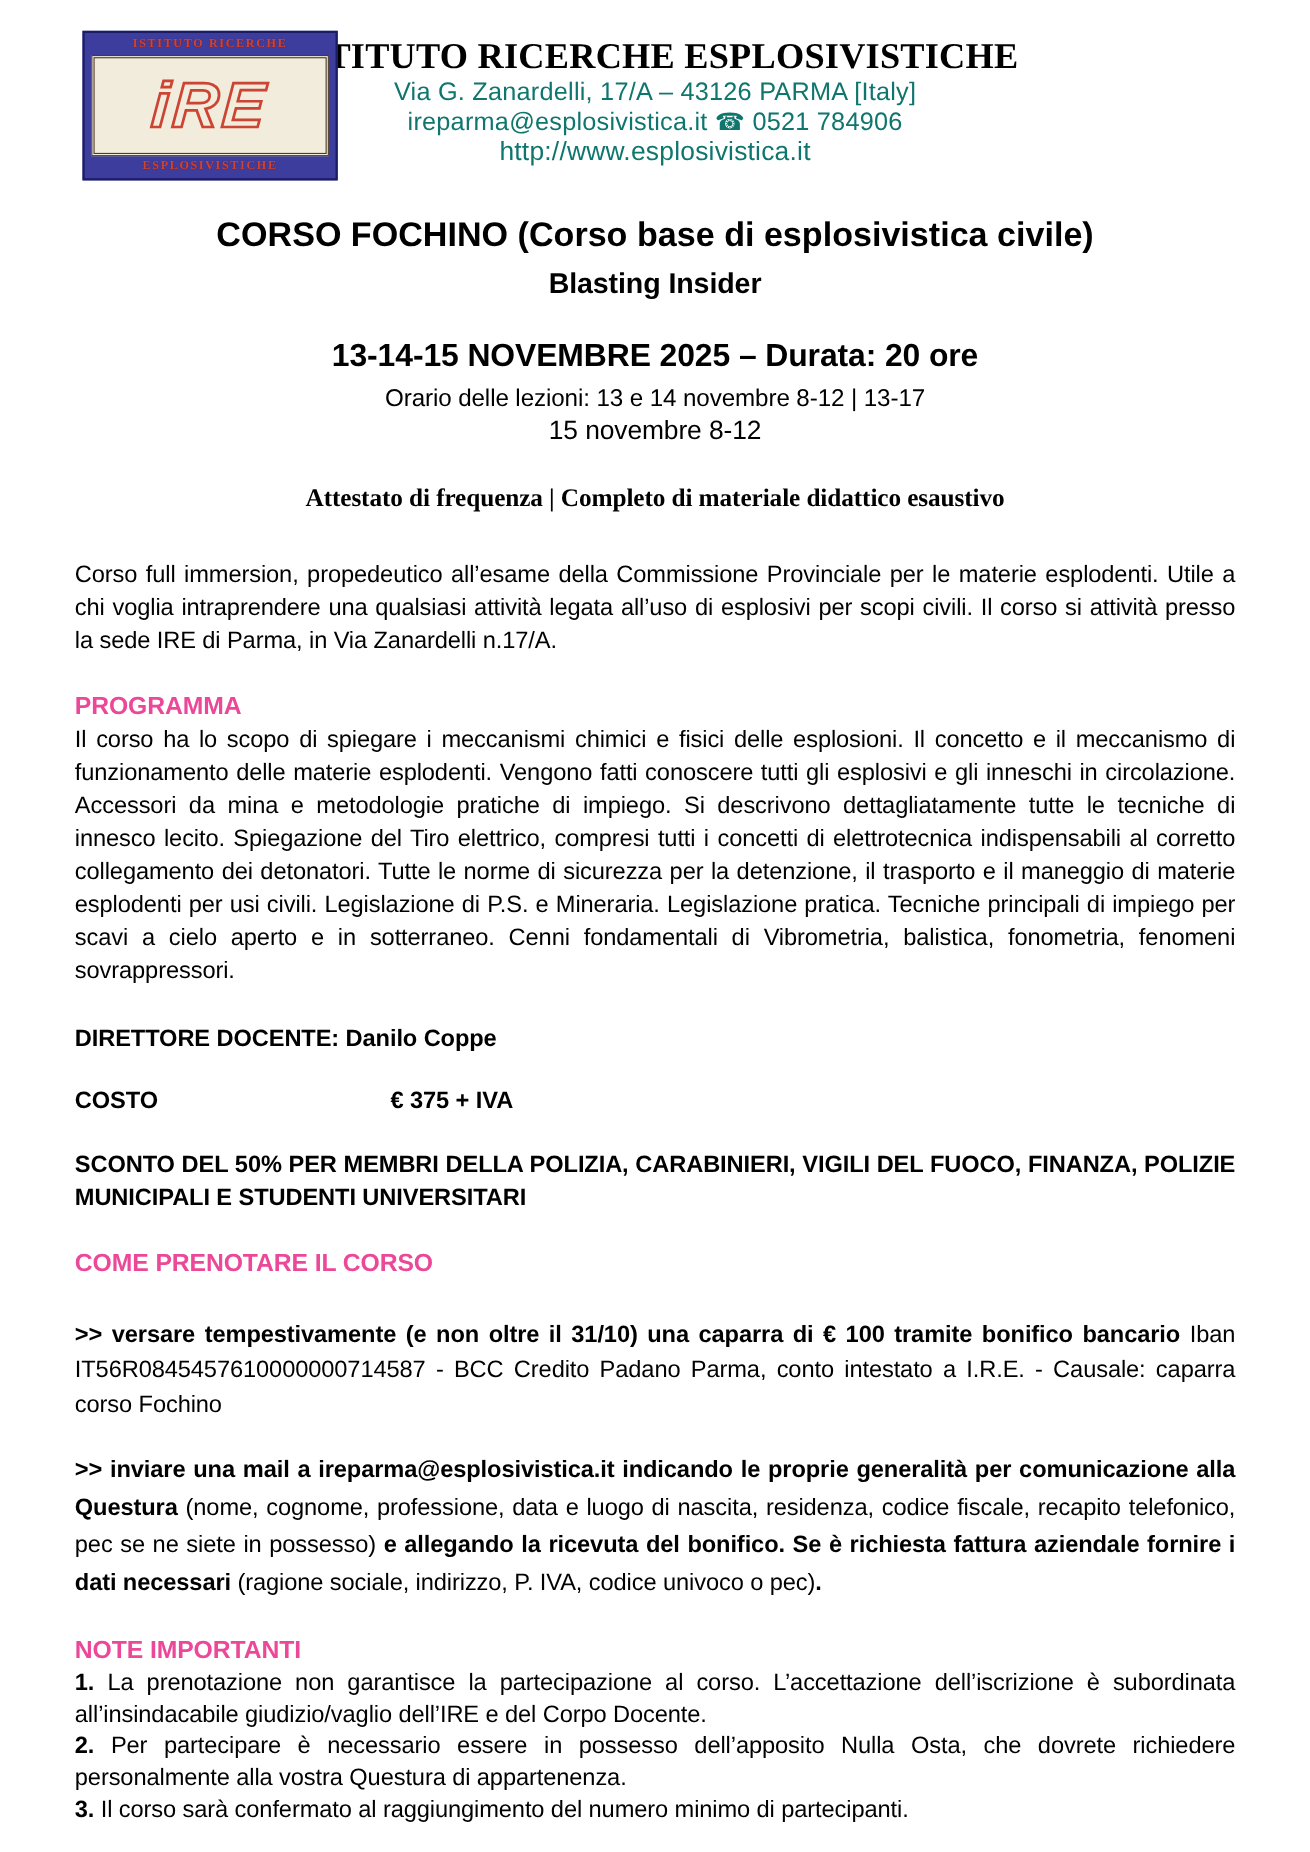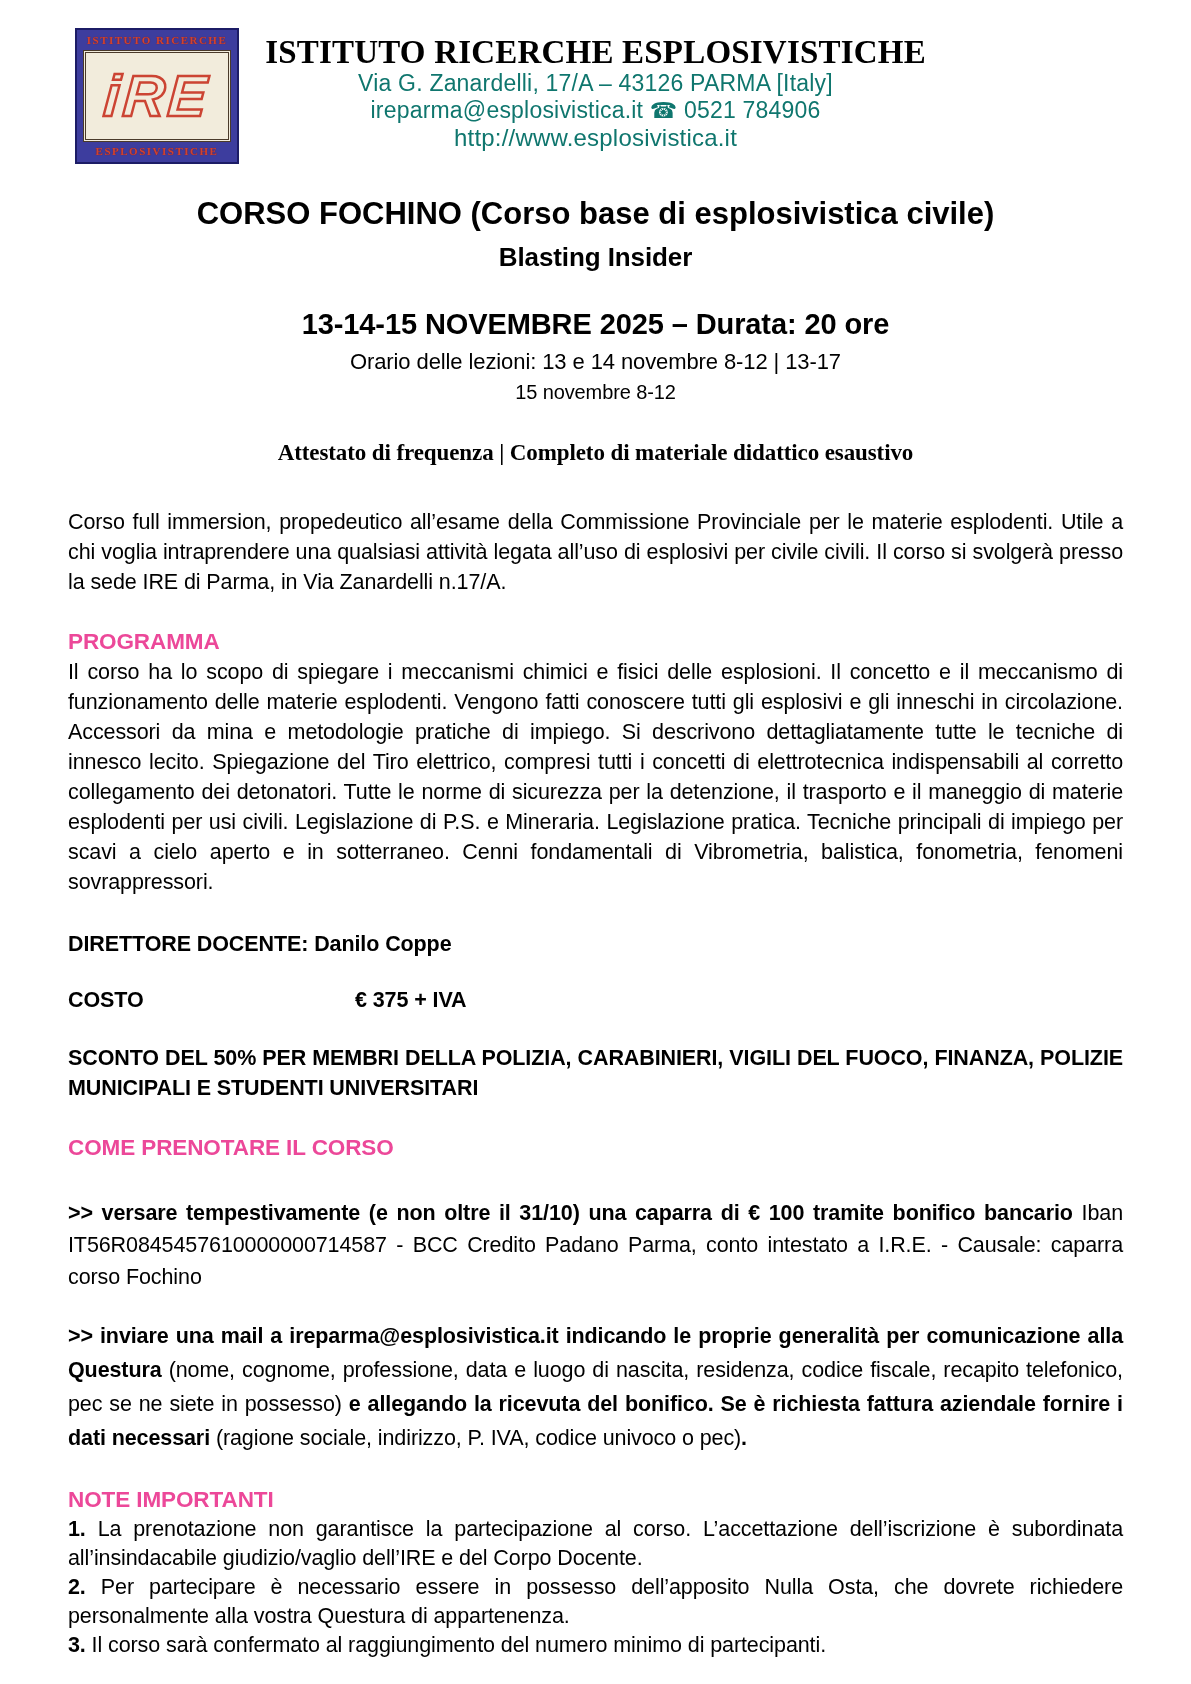--- a/index.html
+++ b/index.html
@@ -6,21 +6,21 @@
   .page{
     width:1191px;height:1684px;position:relative;overflow:hidden;background:#ffffff;
     font-family:"Liberation Sans","DejaVu Sans",sans-serif;color:#000;
     font-size:21.5px;line-height:30px;letter-spacing:-0.1px;
   }
   .content{padding:0 68px;}
 
   
   .header{position:relative;height:142px;margin-top:28px;}
   .logo{
-    position:absolute;left:75px;top:0;width:164px;height:136px;box-sizing:border-box;
+    position:absolute;left:75px;top:0;width:232px;height:136px;box-sizing:border-box;
     background:#3d3d9e;border:2px solid #1c1c66;padding:4px 6px;
     display:flex;flex-direction:column;
   }
   .logo-band{
     font-family:"Liberation Serif","DejaVu Serif",serif;font-weight:bold;
     font-size:11px;line-height:13px;color:#cc4433;text-align:center;letter-spacing:1.5px;
     text-shadow:0 0 1px #881111;white-space:nowrap;overflow:hidden;
   }
   .logo-inner{
     flex:1;margin:3px 0;background:#f2ecdc;border:3px double #4a3a2a;
@@ -38,21 +38,21 @@
   }
   .addr{font-size:23px;line-height:27px;color:#0f766e;letter-spacing:0.2px;}
   .addr .phone-glyph{font-size:22px;}
   .website{font-size:24px;}
 
   
   .course-title{margin-top:26px;text-align:center;font-weight:bold;font-size:31px;line-height:36px;color:#000000;letter-spacing:0;}
   .course-subtitle{margin-top:9px;text-align:center;font-weight:bold;font-size:26px;line-height:32px;}
   .course-dates{margin-top:34px;text-align:center;font-weight:bold;font-size:29px;line-height:34px;}
   .sched{text-align:center;font-size:22px;line-height:30px;margin-top:6px;}
-  .sched2{text-align:center;font-size:20px;line-height:30px;}
+  .sched2{text-align:center;font-size:24px;line-height:30px;}
   .attestato{margin-top:32px;text-align:center;font-weight:bold;font-size:23px;line-height:28px;font-family:Liberation Serif, serif;}
 
   
   p{margin:0;}
   .para{text-align:justify;}
   .intro{margin-top:40px;}
   .section-heading{color:#ec4899;font-weight:bold;font-size:22.5px;line-height:30px;}
   .h-programma{margin-top:30px;}
   .direttore{margin-top:32px;font-weight:bold;}
   .costo-row{margin-top:26px;font-weight:bold;}
@@ -87,21 +87,21 @@
 
   <div class="content">
 
     <div class="course-title">CORSO FOCHINO (Corso base di esplosivistica civile)</div>
     <div class="course-subtitle">Blasting Insider</div>
     <div class="course-dates">13-14-15 NOVEMBRE 2025 – Durata: 20 ore</div>
     <div class="sched">Orario delle lezioni: 13 e 14 novembre 8-12 | 13-17</div>
     <div class="sched2">15 novembre 8-12</div>
     <div class="attestato">Attestato di frequenza | Completo di materiale didattico esaustivo</div>
 
-    <p class="para intro">Corso full immersion, propedeutico all’esame della Commissione Provinciale per le materie esplodenti. Utile a chi voglia intraprendere una qualsiasi attività legata all’uso di esplosivi per civile civili. Il corso si svolgerà presso la sede IRE di Parma, in Via Zanardelli n.17/A.</p>
+    <p class="para intro">Corso full immersion, propedeutico all’esame della Commissione Provinciale per le materie esplodenti. Utile a chi voglia intraprendere una qualsiasi attività legata all’uso di esplosivi per scopi civili. Il corso si attività presso la sede IRE di Parma, in Via Zanardelli n.17/A.</p>
 
     <div class="section-heading h-programma">PROGRAMMA</div>
     <p class="para">Il corso ha lo scopo di spiegare i meccanismi chimici e fisici delle esplosioni. Il concetto e il meccanismo di funzionamento delle materie esplodenti. Vengono fatti conoscere tutti gli esplosivi e gli inneschi in circolazione. Accessori da mina e metodologie pratiche di impiego. Si descrivono dettagliatamente tutte le tecniche di innesco lecito. Spiegazione del Tiro elettrico, compresi tutti i concetti di elettrotecnica indispensabili al corretto collegamento dei detonatori. Tutte le norme di sicurezza per la detenzione, il trasporto e il maneggio di materie esplodenti per usi civili. Legislazione di P.S. e Mineraria. Legislazione pratica. Tecniche principali di impiego per scavi a cielo aperto e in sotterraneo. Cenni fondamentali di Vibrometria, balistica, fonometria, fenomeni sovrappressori.</p>
 
     <p class="direttore">DIRETTORE DOCENTE: Danilo Coppe</p>
     <p class="costo-row"><span class="costo-label">COSTO</span><span>€ 375 + IVA</span></p>
     <p class="para sconto">SCONTO DEL 50% PER MEMBRI DELLA POLIZIA, CARABINIERI, VIGILI DEL FUOCO, FINANZA, POLIZIE MUNICIPALI E STUDENTI UNIVERSITARI</p>
 
     <div class="section-heading h-prenotare">COME PRENOTARE IL CORSO</div>
     <p class="para step1"><b>&gt;&gt; versare tempestivamente (e non oltre il 31/10) una caparra di € 100 tramite bonifico bancario</b><span> Iban IT56R0845457610000000714587 - BCC Credito Padano Parma, conto intestato a I.R.E. - Causale: caparra corso Fochino</span></p>

